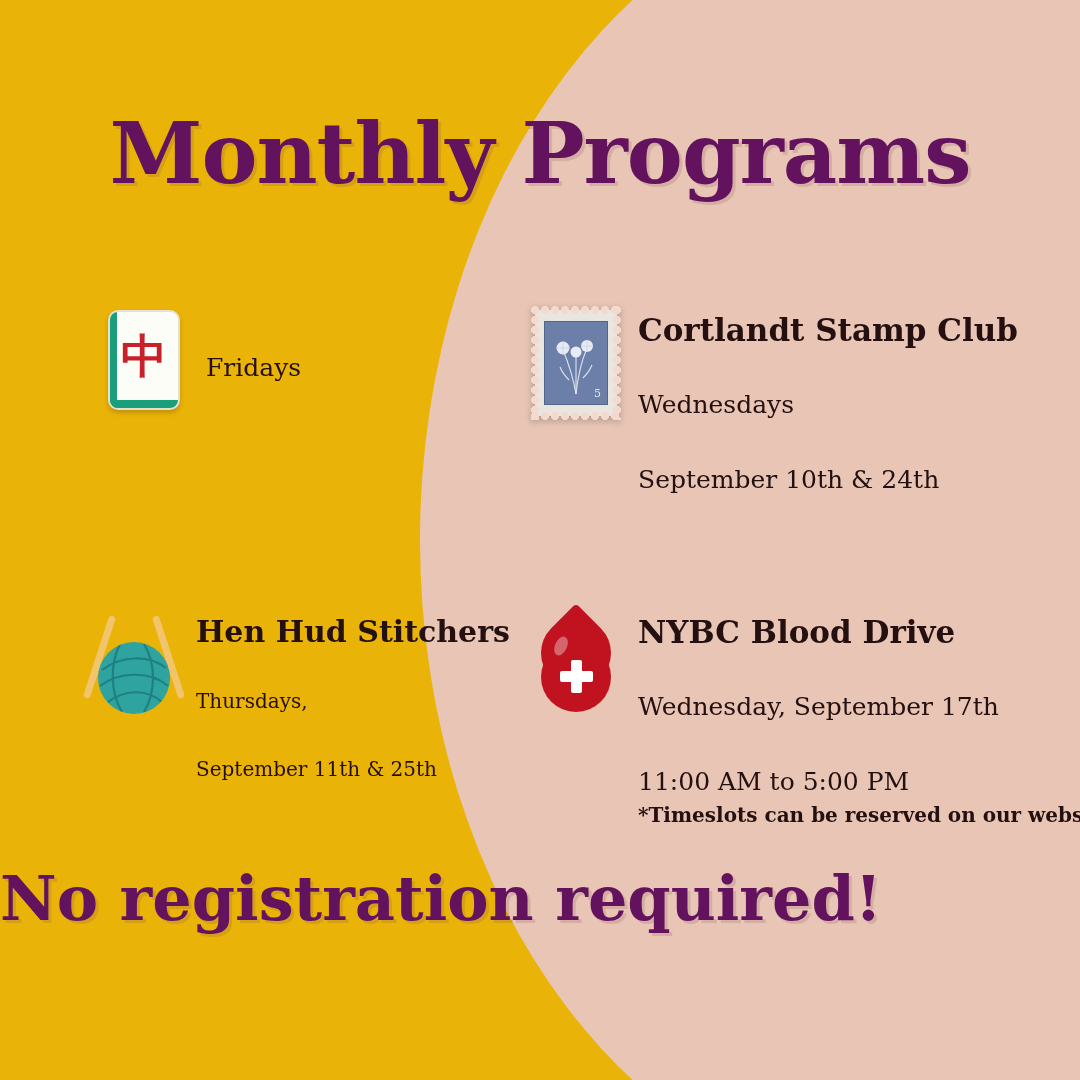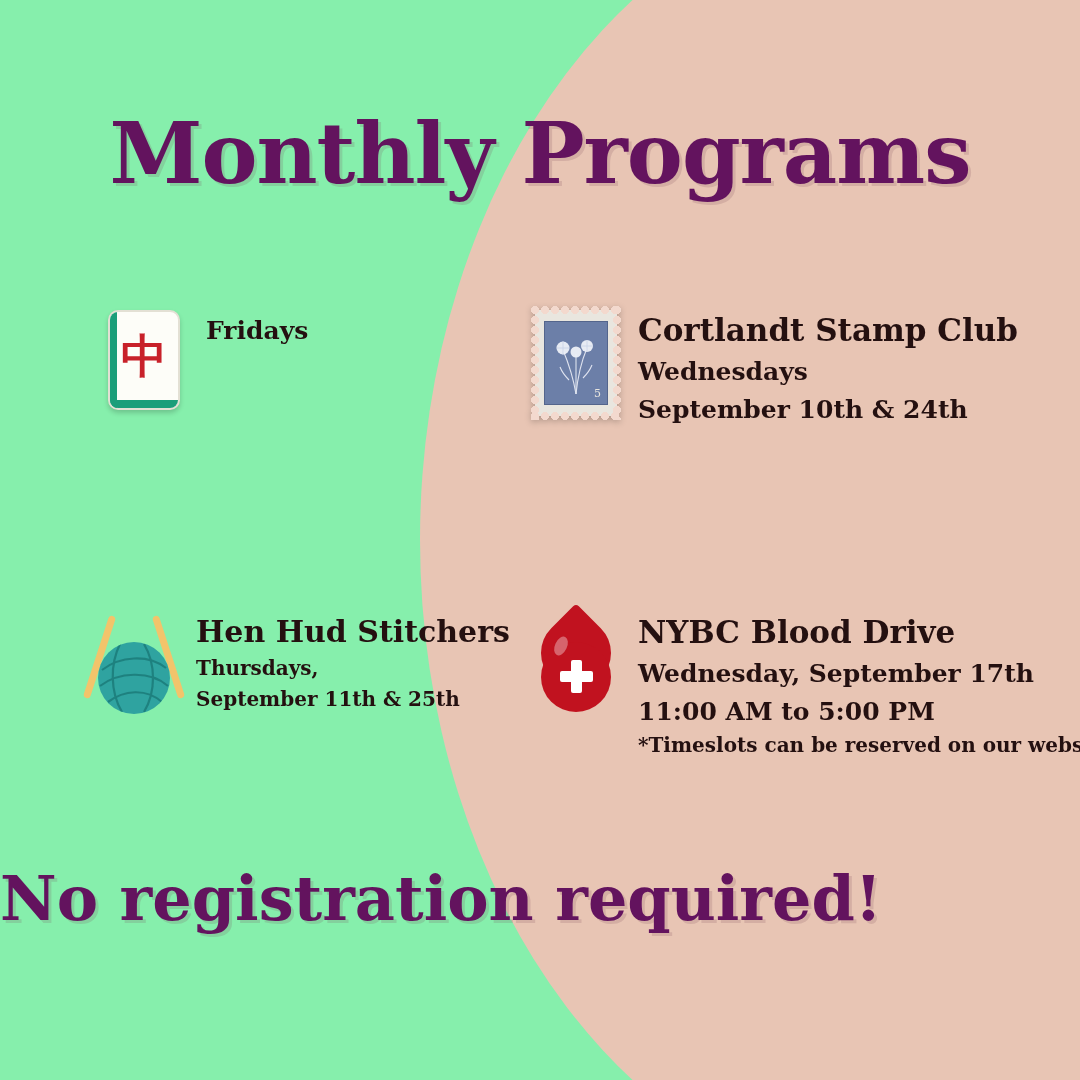--- a/index.html
+++ b/index.html
@@ -10,21 +10,21 @@
   }
   body {
     font-family: "Liberation Serif", serif;
     background: #f3d9ce;
     position: relative;
   }
   #poster {
     position: relative;
     width: 1080px;
     height: 1080px;
-    background: #86efac;
+    background: #eab308;
     overflow: hidden;
   }
   
   .bg-shape {
     position: absolute;
     right: -340px;
     top: -120px;
     width: 1000px;
     height: 1320px;
     background: #e8c5b4;
@@ -88,25 +88,26 @@
     font-family: "DejaVu Serif", serif;
     font-weight: bold;
     color: #241010;
     font-size: 31px;
     line-height: 1.18;
     margin-bottom: 4px;
     white-space: nowrap;
   }
   .p-line {
     font-family: "DejaVu Serif", serif;
-    font-weight: bold;
+    font-weight: normal;
     color: #241010;
     font-size: 25px;
     line-height: 1.52;
     white-space: nowrap;
+    margin-top: 37px;
   }
   .p-note {
     font-family: "DejaVu Serif", serif;
     font-weight: bold;
     color: #241010;
     font-size: 20px;
     line-height: 1.4;
     white-space: nowrap;
   }
   

